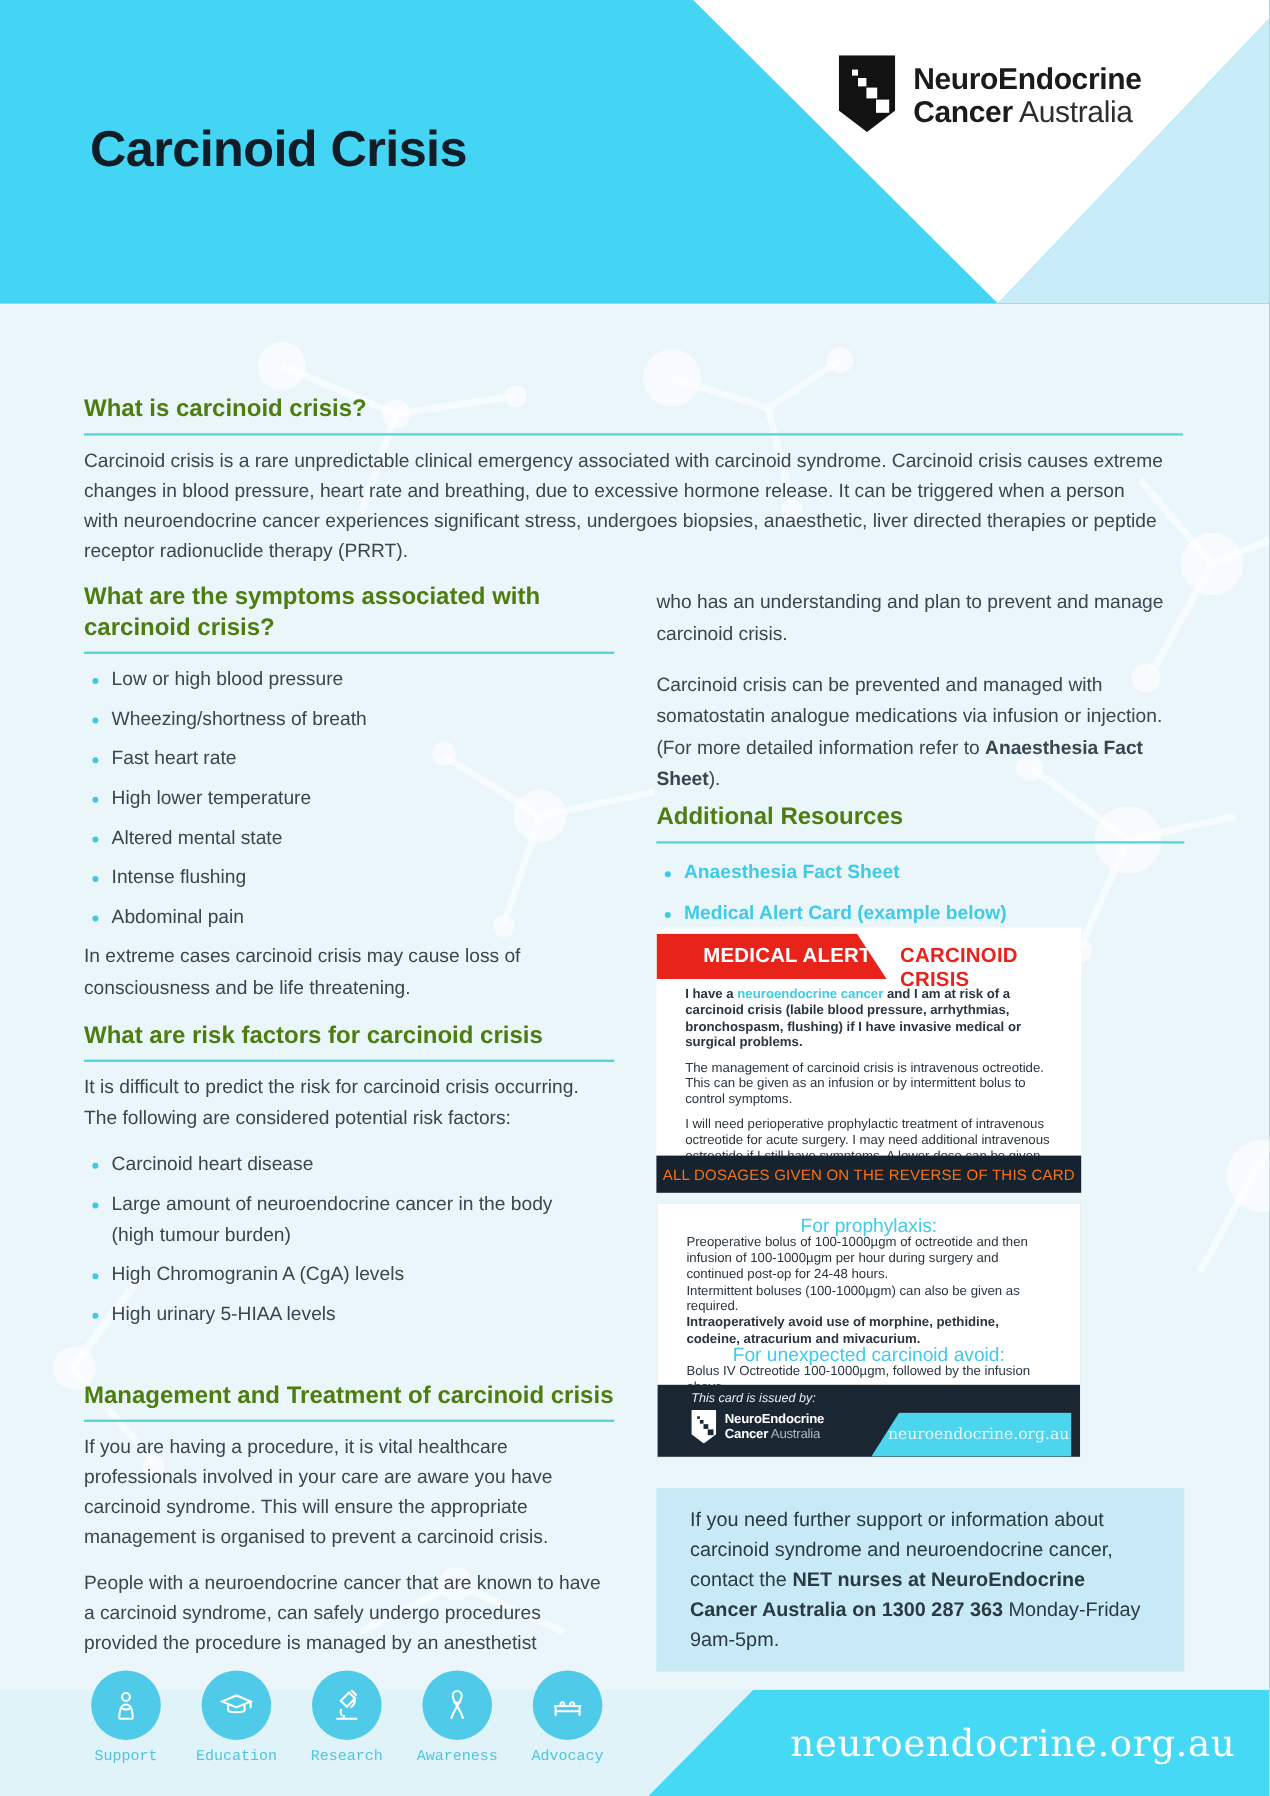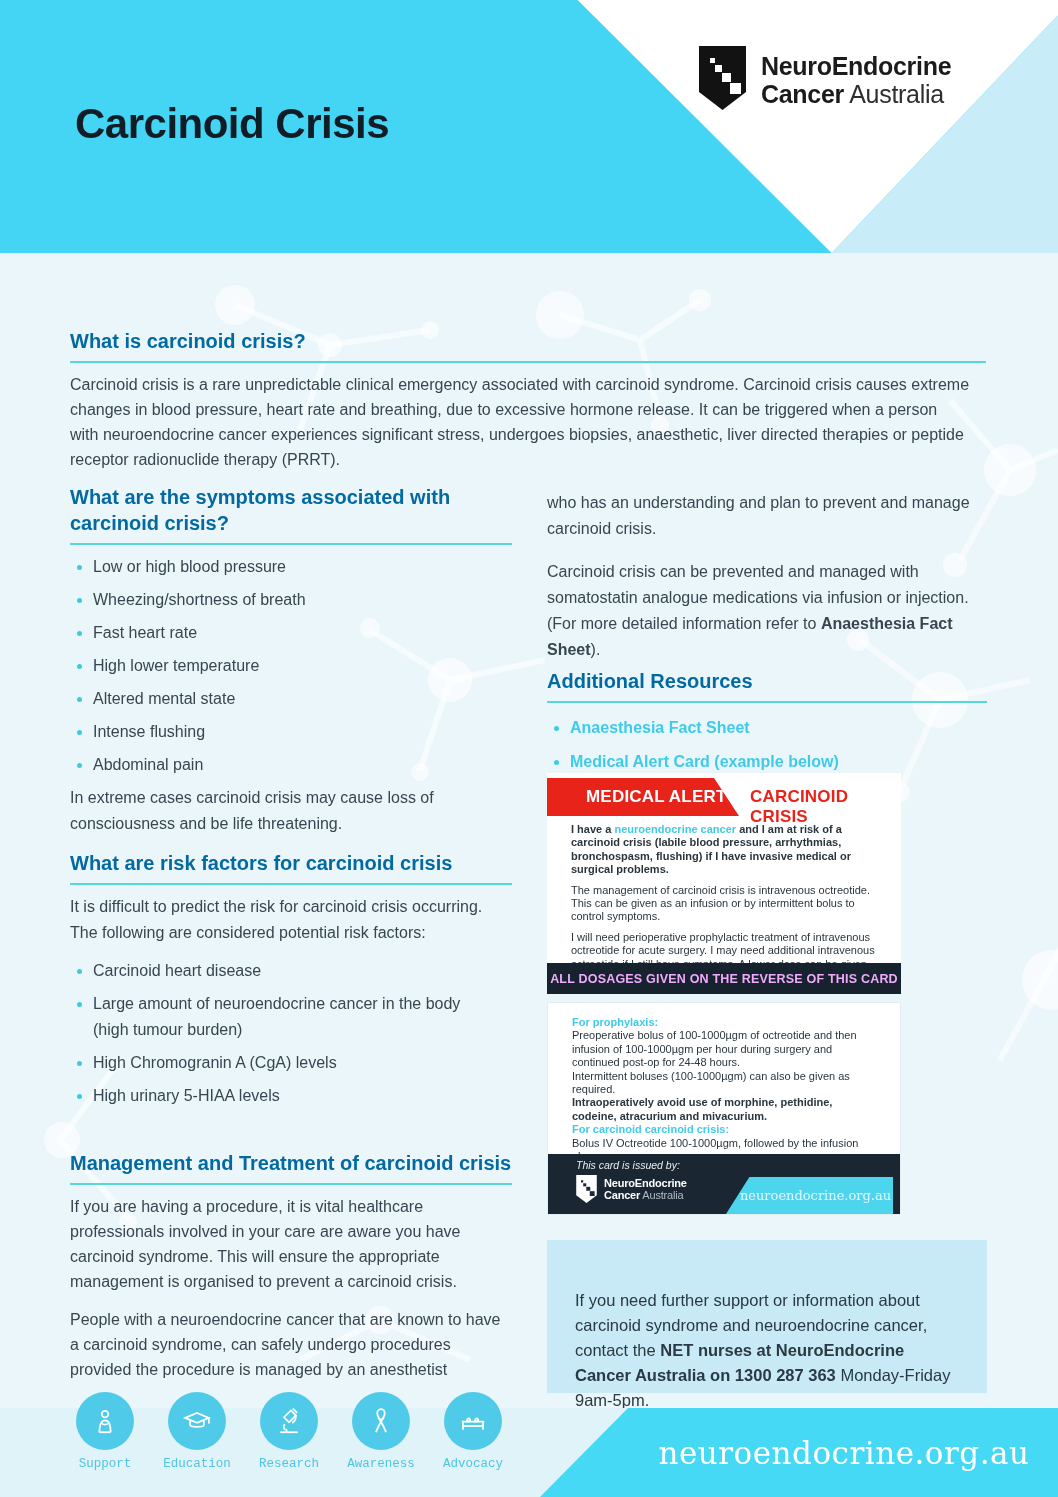--- a/index.html
+++ b/index.html
@@ -14,21 +14,21 @@
   .page-title{position:absolute;left:75px;top:100px;margin:0;font-size:42px;line-height:48px;
               font-weight:bold;letter-spacing:-.5px;color:#101D27;}
   .logo{position:absolute;left:699px;top:46px;display:flex;gap:15px;align-items:flex-start;}
   .logo-text{padding-top:6px;font-size:25px;line-height:28px;color:#1B1B1B;letter-spacing:-.3px;}
   .logo-text b{font-weight:bold;}
   .logo-text .lt{font-weight:normal;color:#2E2E2E;}
   
   .molecules{position:absolute;inset:0;pointer-events:none;}
   
   .sec{position:absolute;}
-  .sec-h{margin:0;font-size:20px;line-height:26px;font-weight:bold;color:#0369a1;}
+  .sec-h{margin:0;font-size:20px;line-height:26px;font-weight:bold;color:#4d7c0f;}
   .rule{height:2px;background:#56D7DE;margin-top:7px;}
   .body-p{margin:9px 0 0;font-size:16px;line-height:25px;color:#374650;}
   .blist{list-style:none;margin:9px 0 0;padding:0;}
   .blist li{position:relative;padding-left:23px;margin-bottom:7px;font-size:16px;line-height:26px;color:#374650;}
   .blist li::before{content:"";position:absolute;left:7px;top:11px;width:5px;height:5px;border-radius:50%;background:#3FC9E4;}
   .linklist li{color:#3FCBE8;font-weight:bold;margin-bottom:8px;}
   .linklist li::before{background:#3FCBE8;}
   
   .card{position:absolute;left:547px;width:354px;background:#ffffff;}
   .card1{top:773px;height:221px;}
@@ -37,35 +37,35 @@
   .banner{position:absolute;left:0;top:0;width:192px;height:38px;background:#E8231A;
           clip-path:polygon(0 0,87% 0,100% 100%,0 100%);display:flex;align-items:center;}
   .banner span{color:#fff;font-weight:bold;font-size:17px;letter-spacing:.2px;padding-left:39px;text-align:right;}
   .banner-title{position:absolute;left:203px;top:9px;color:#E8231A;font-weight:bold;font-size:17px;letter-spacing:.2px;}
   .card-body{padding:7px 24px 0;}
   .cp{margin:0 0 7px;font-size:11px;line-height:13.4px;color:#2A363E;}
   .cp b{font-weight:bold;}
   .hl-cyan{color:#3FCBE8;font-weight:bold;}
   .navy-bar{position:absolute;left:0;bottom:0;width:100%;height:31px;background:#16222D;
             display:flex;align-items:center;justify-content:center;}
-  .navy-bar span{color:#f0abfc;font-weight:bold;font-size:12.5px;letter-spacing:.2px;}
-  .clabel{color:#3FCBEA;font-weight:bold;font-size:11px;line-height:13.4px;margin:0;}
+  .navy-bar span{color:#f97316;font-weight:normal;font-size:12.5px;letter-spacing:.2px;}
+  .clabel{color:#3FCBEA;font-weight:normal;font-size:16px;line-height:13.4px;margin:0;text-align:center;}
   .cite{margin:0 0 3px;font-size:9.5px;font-style:italic;color:#6B7A84;line-height:12px;}
   .card2 .card-body{padding-top:13px;}
   .card-footer{position:absolute;left:0;bottom:0;width:100%;height:60px;background:#1A2733;overflow:hidden;}
   .issued{position:absolute;left:28px;top:5px;margin:0;color:#E8EDF0;font-size:10.5px;font-style:italic;}
   .cf-logo{position:absolute;left:28px;top:21px;display:flex;gap:7px;align-items:center;}
   .cf-logo-text{font-size:11px;line-height:12.5px;color:#fff;letter-spacing:-.2px;}
   .cf-logo-text .lt{font-weight:normal;color:#AEBBC4;}
   .cf-site{position:absolute;left:178px;bottom:0;width:167px;height:37px;background:#4ED5EE;
            clip-path:polygon(14% 0,100% 0,100% 100%,0 100%);display:flex;align-items:center;justify-content:center;}
   .cf-site span{font-family:"DejaVu Serif",serif;font-size:13px;color:#DFF8FE;padding-left:12px;}
   
   .contact{position:absolute;left:547px;top:1240px;width:440px;height:153px;background:#C7EAF6;box-sizing:border-box;
-           padding:48px 28px 0;}
+           padding:15px 28px 0;}
   .contact p{margin:0;font-size:16.5px;line-height:25px;color:#2A3942;}
   
   .footer-strip{position:absolute;left:0;top:1408px;width:1058px;height:89px;background:#DFF3F9;}
   .footer-band{position:absolute;left:540px;top:1408px;width:518px;height:89px;background:#46D9F6;
                clip-path:polygon(17% 0,100% 0,100% 100%,0 100%);display:flex;align-items:center;justify-content:center;}
   .footer-band span{font-family:"DejaVu Serif",serif;font-size:31px;color:#ffffff;padding-left:90px;letter-spacing:.5px;}
   .footer-icons{position:absolute;left:59px;top:1392px;display:flex;font-family:Liberation Mono, monospace;}
   .f-item{width:92px;display:flex;flex-direction:column;align-items:center;}
   .f-circle{width:58px;height:58px;border-radius:50%;background:#4FCBE9;display:flex;align-items:center;justify-content:center;}
   .f-label{margin-top:7px;font-size:12.5px;color:#50C4DF;}
@@ -200,21 +200,21 @@
       <span>ALL DOSAGES GIVEN ON THE REVERSE OF THIS CARD</span>
     </div>
   </div>
 
   <div class="card card2">
     <div class="card-body">
       <p class="clabel">For prophylaxis:</p>
       <p class="cp" style="margin-bottom:0;">Preoperative bolus of 100-1000µgm of octreotide and then infusion of 100-1000µgm per hour during surgery and continued post-op for 24-48 hours.</p>
       <p class="cp" style="margin-bottom:0;">Intermittent boluses (100-1000µgm) can also be given as required.</p>
       <p class="cp" style="margin-bottom:0;"><b>Intraoperatively avoid use of morphine, pethidine, codeine, atracurium and mivacurium.</b></p>
-      <p class="clabel">For carcinoid carcinoid crisis:</p>
+      <p class="clabel">For unexpected carcinoid avoid:</p>
       <p class="cp" style="margin-bottom:1px;">Bolus IV Octreotide 100-1000µgm, followed by the infusion above</p>
       <p class="cite">(Kaltsas et al 2017)</p>
       <p class="cp"><b>Avoid use of adrenaline and noradrenaline.</b></p>
     </div>
     <div class="card-footer">
       <p class="issued">This card is issued by:</p>
       <div class="cf-logo">
         <svg width="21" height="28" viewBox="0 0 47 64">
           <path d="M0 0 H47 V46 L23.5 64 L0 46 Z" fill="#ffffff"></path>
           <rect x="11" y="12" width="5" height="5" fill="#1A2733"></rect>

